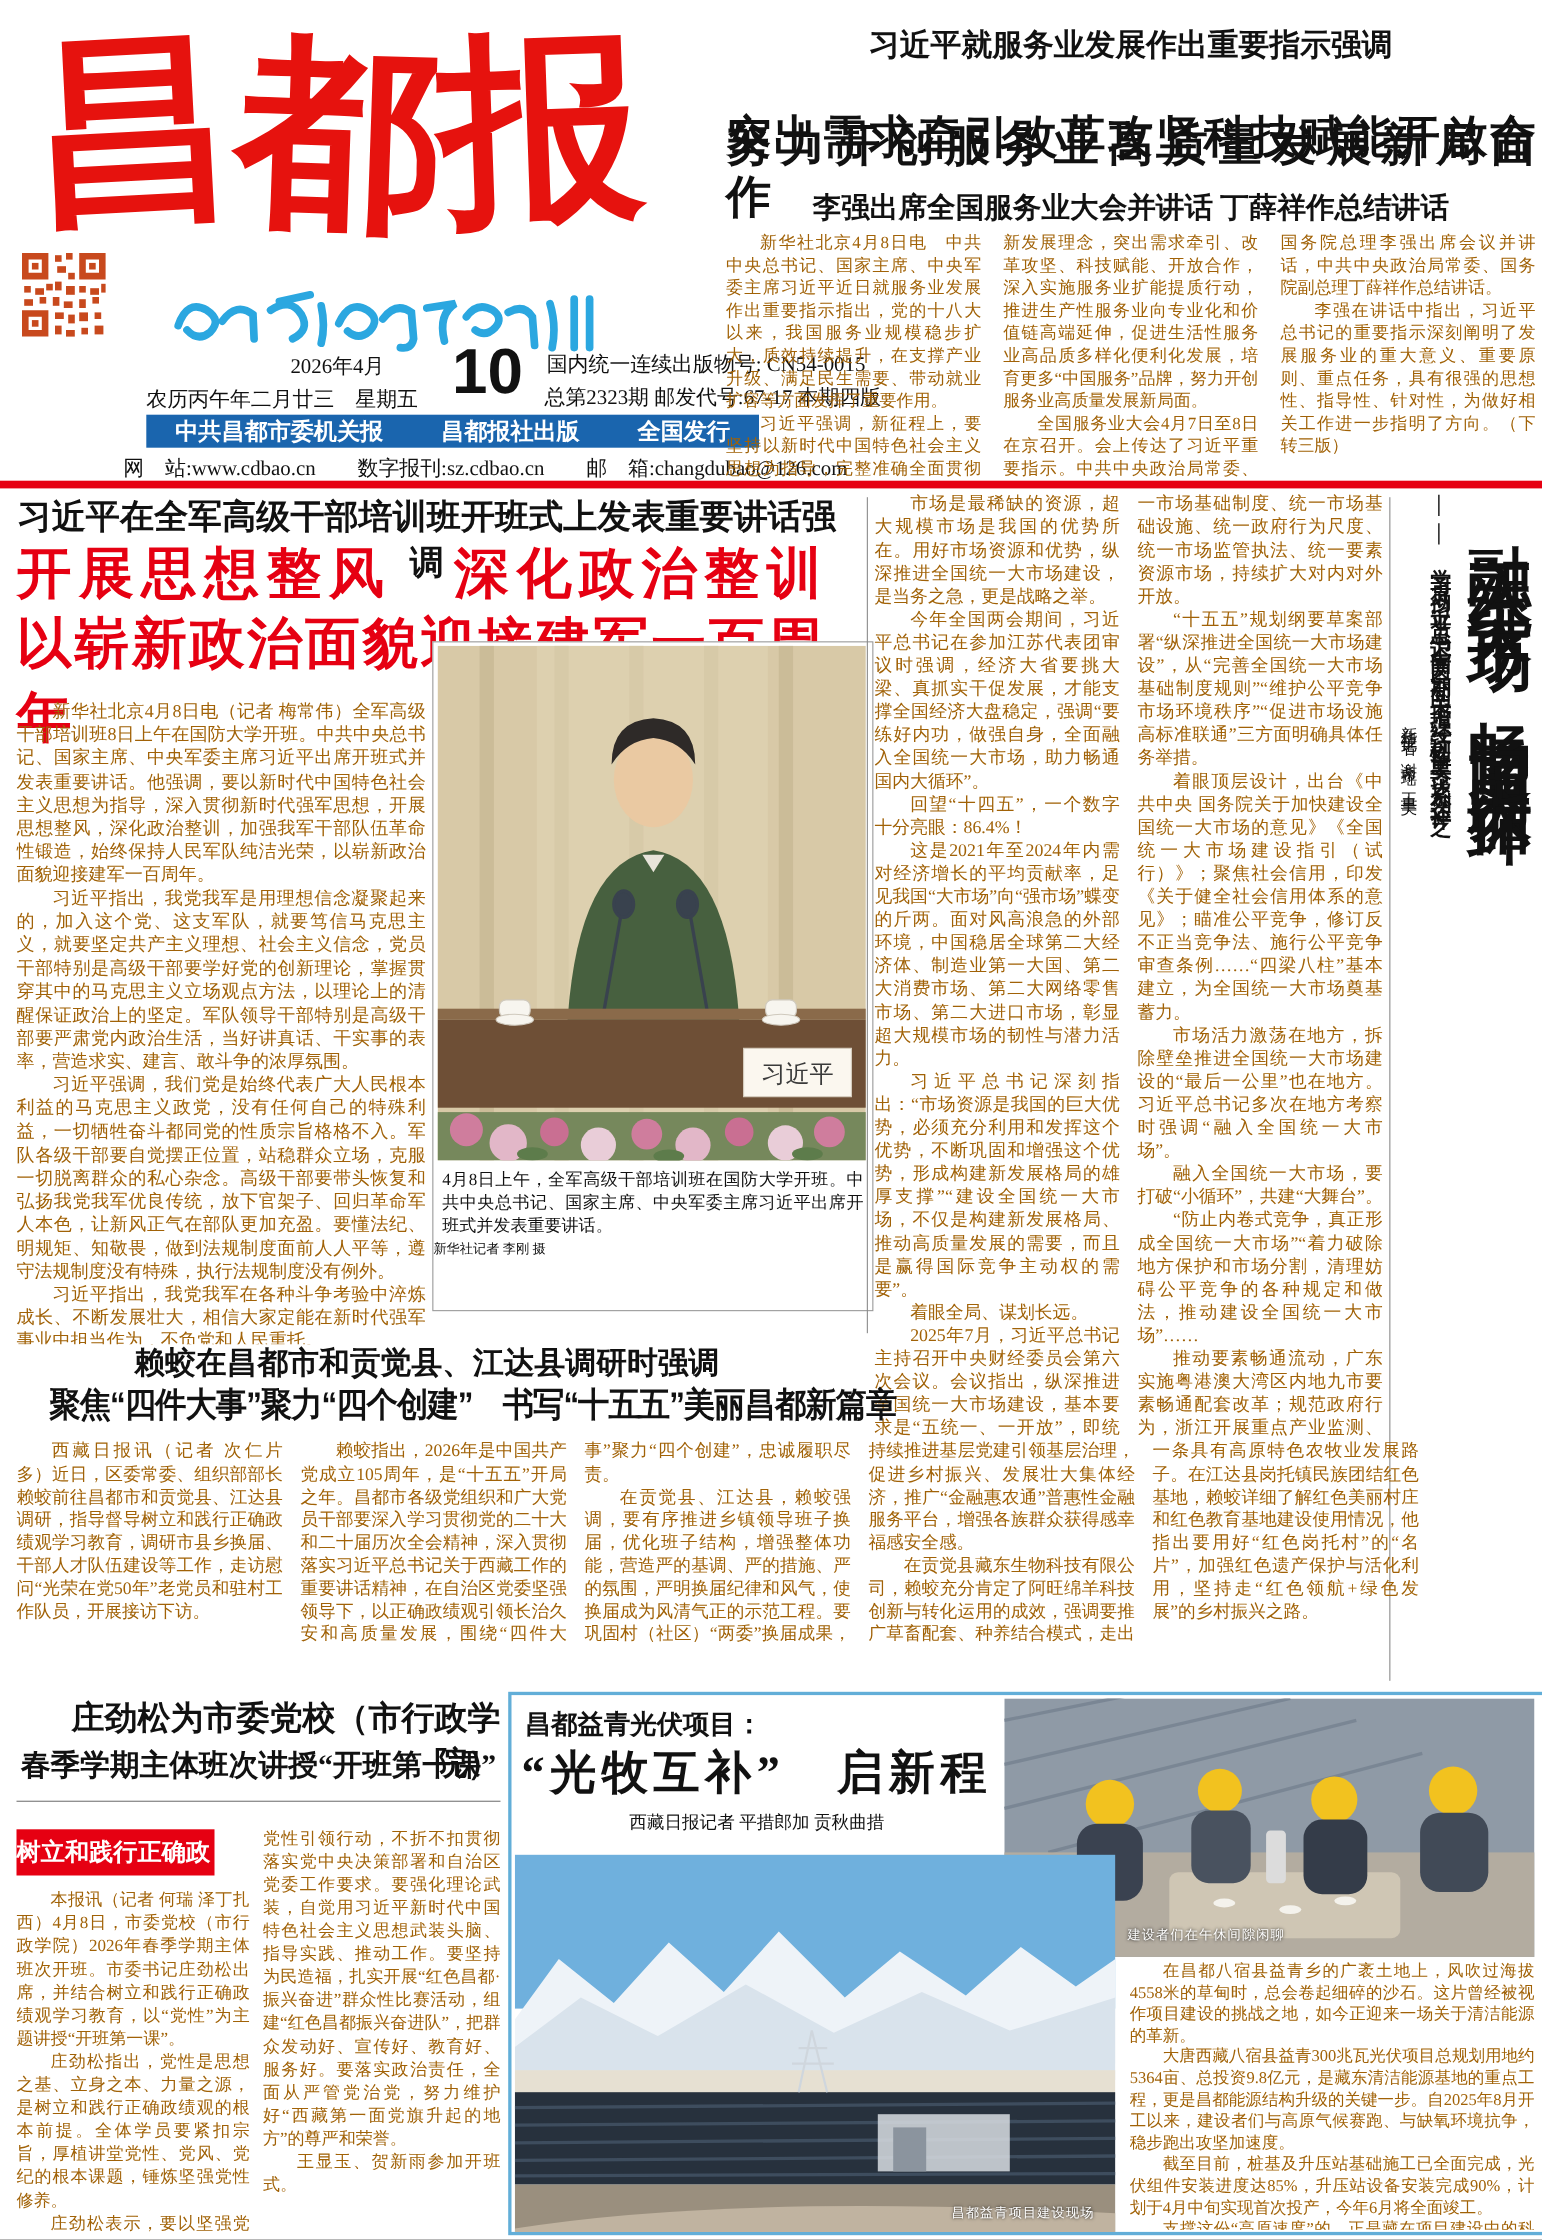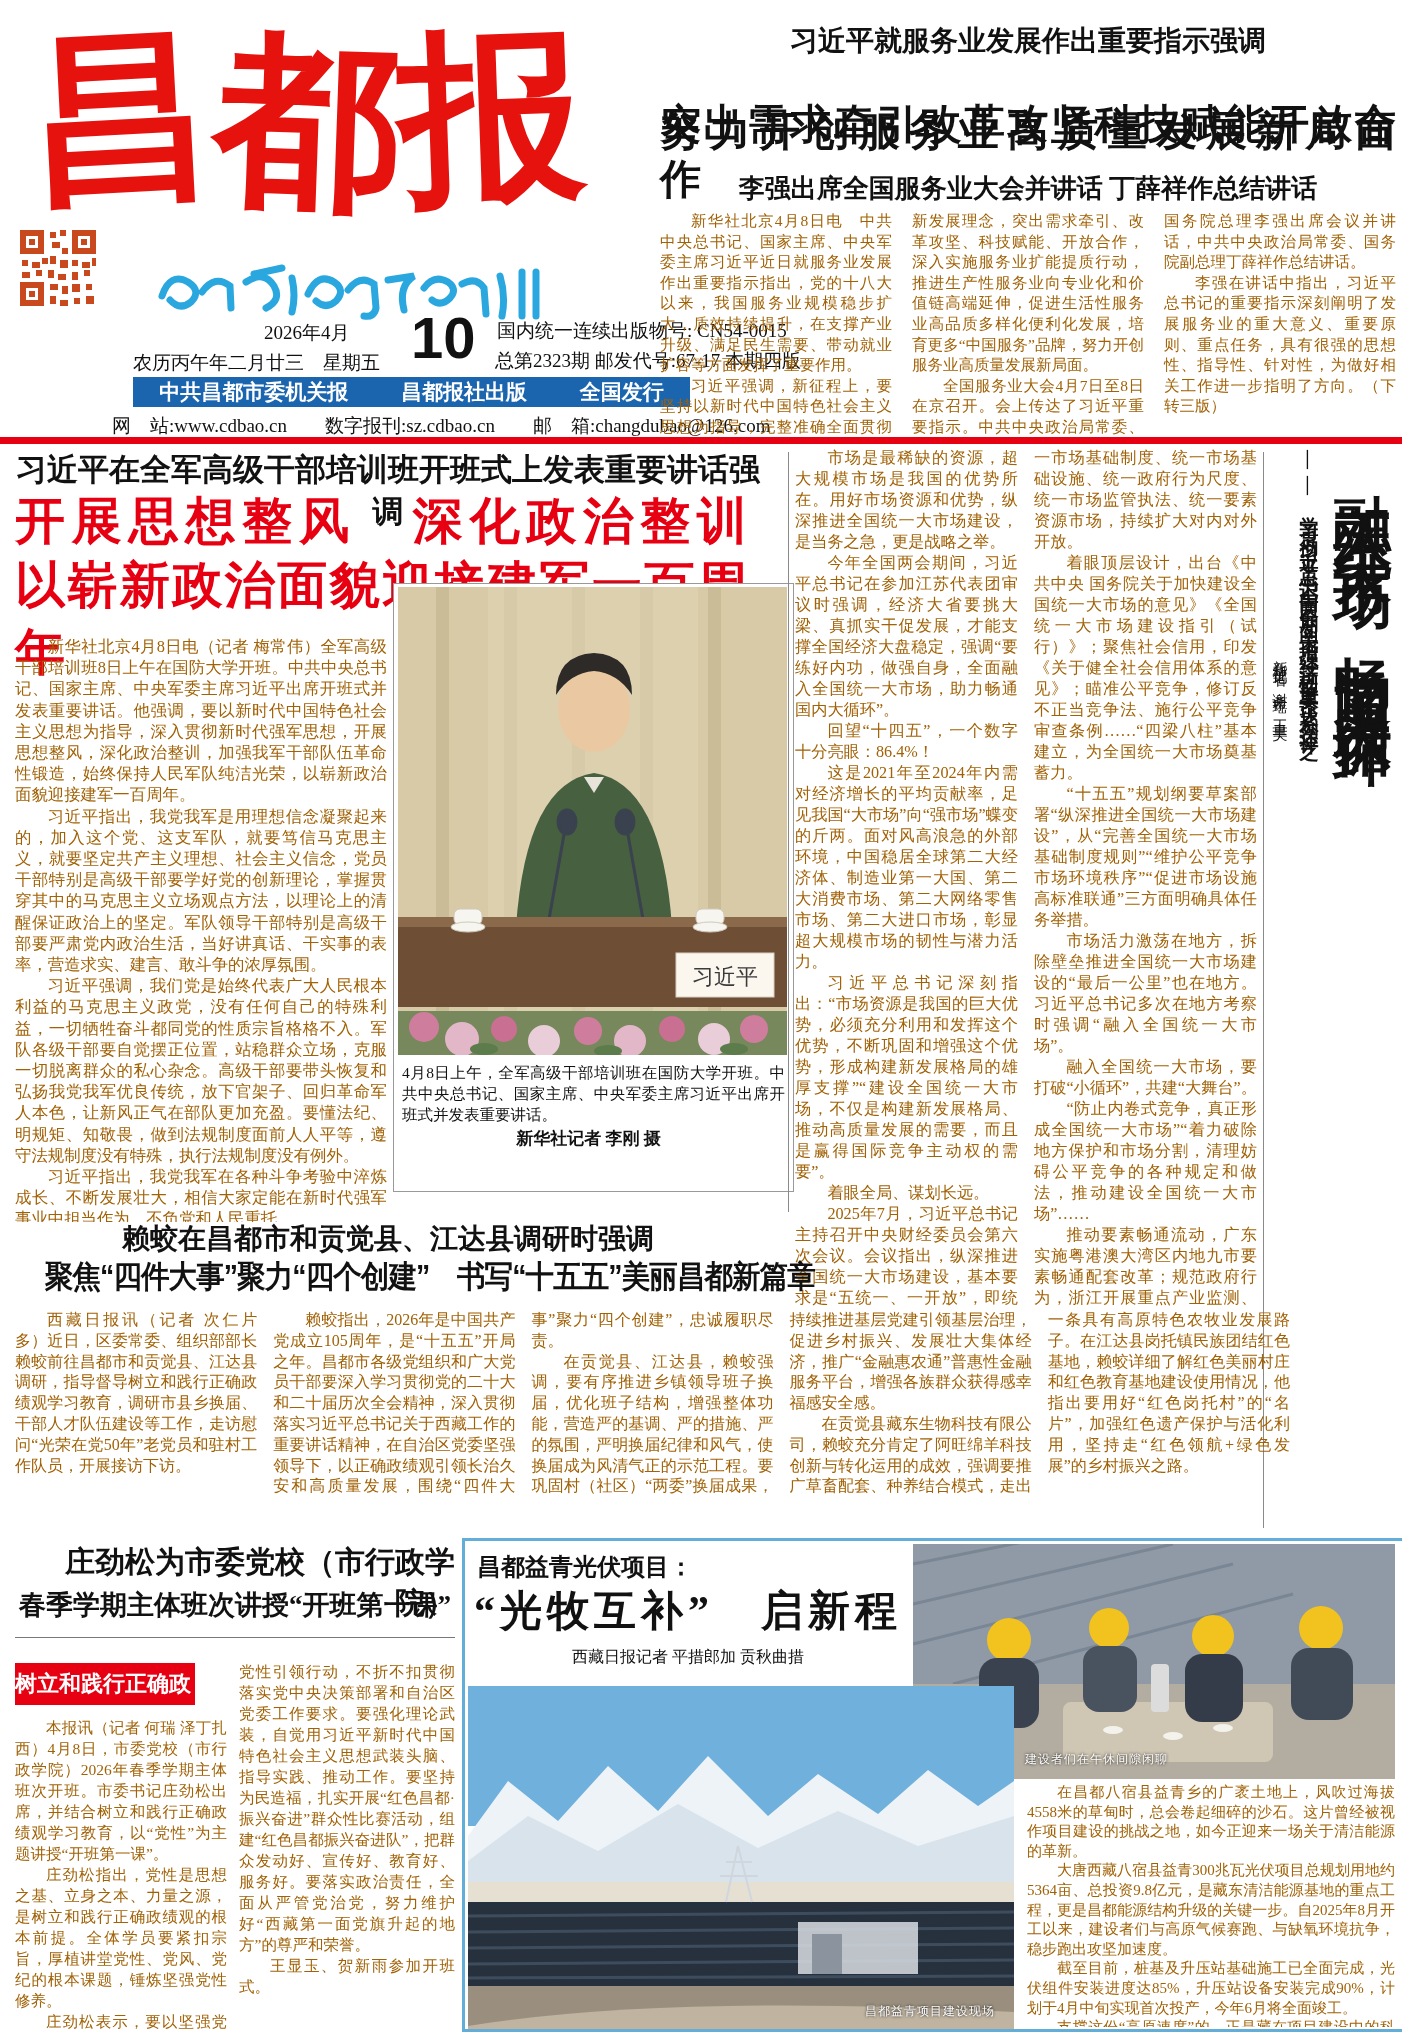--- a/index.html
+++ b/index.html
@@ -39,21 +39,21 @@
            overflow:hidden;font-size:15.5px;line-height:20.6px;}
 
   
   .ld-kicker{position:absolute;left:15px;top:449px;width:746px;text-align:center;font-size:31px;font-weight:bold;}
   .ld-h1{position:absolute;left:15px;top:488px;width:732px;color:#e60012;font-size:50px;font-weight:900;text-align:justify;text-align-last:justify;}
   .ld-h2{position:absolute;left:15px;top:552px;width:732px;color:#e60012;font-size:50px;font-weight:900;text-align:justify;text-align-last:justify;}
   .ld-body{position:absolute;left:15px;top:636px;width:372px;height:586px;overflow:hidden;font-size:16.4px;line-height:21.2px;}
   .photo-box{position:absolute;left:393px;top:583px;width:399px;height:607px;border:1px solid #999;background:#fff;}
   .photo-box .ph{width:391px;height:468px;margin:3px;display:block;}
   .cap{padding:4px 8px 0 8px;font-size:15.5px;line-height:21px;text-align:justify;}
-  .cap-credit{text-align:center;font-weight:bold;padding:2px 10px 0 0;font-size:17px;}
+  .cap-credit{text-align:left;font-weight:normal;padding:2px 10px 0 0;font-size:12px;}
 
   
   .mk-body{position:absolute;left:795px;top:448px;width:462px;height:880px;column-count:2;column-gap:16px;
            overflow:hidden;font-size:16.2px;line-height:21px;}
   .vr1{position:absolute;left:788px;top:452px;width:1px;height:760px;background:#8a8a8a;}
   .vr2{position:absolute;left:1263px;top:452px;width:1px;height:1076px;background:#8a8a8a;}
   .vstrip{position:absolute;left:1270px;top:448px;width:132px;height:1084px;}
   .v-head{position:absolute;right:0;top:0;height:1084px;writing-mode:vertical-rl;
           font-family:"Liberation Sans","DejaVu Sans",sans-serif;font-weight:900;font-size:58px;letter-spacing:13px;}
   .v-sub{position:absolute;left:26px;top:2px;height:1050px;writing-mode:vertical-rl;font-weight:bold;font-size:19px;letter-spacing:7px;}
@@ -240,22 +240,22 @@
   <div class="vr1"></div>
   <div class="vr2"></div>
   <div class="mk-body bt">
       <p>市场是最稀缺的资源，超大规模市场是我国的优势所在。用好市场资源和优势，纵深推进全国统一大市场建设，是当务之急，更是战略之举。</p>
       <p>今年全国两会期间，习近平总书记在参加江苏代表团审议时强调，经济大省要挑大梁、真抓实干促发展，才能支撑全国经济大盘稳定，强调“要练好内功，做强自身，全面融入全国统一大市场，助力畅通国内大循环”。</p>
       <p>回望“十四五”，一个数字十分亮眼：86.4%！</p>
       <p>这是2021年至2024年内需对经济增长的平均贡献率，足见我国“大市场”向“强市场”蝶变的斤两。面对风高浪急的外部环境，中国稳居全球第二大经济体、制造业第一大国、第二大消费市场、第二大网络零售市场、第二大进口市场，彰显超大规模市场的韧性与潜力活力。</p>
       <p>习近平总书记深刻指出：“市场资源是我国的巨大优势，必须充分利用和发挥这个优势，不断巩固和增强这个优势，形成构建新发展格局的雄厚支撑”“建设全国统一大市场，不仅是构建新发展格局、推动高质量发展的需要，而且是赢得国际竞争主动权的需要”。</p>
       <p>着眼全局、谋划长远。</p>
       <p>2025年7月，习近平总书记主持召开中央财经委员会第六次会议。会议指出，纵深推进全国统一大市场建设，基本要求是“五统一、一开放”，即统一市场基础制度、统一市场基础设施、统一政府行为尺度、统一市场监管执法、统一要素资源市场，持续扩大对内对外开放。</p>
+      <p>“十五五”规划纲要草案部署“纵深推进全国统一大市场建设”，从“完善全国统一大市场基础制度规则”“维护公平竞争市场环境秩序”“促进市场设施高标准联通”三方面明确具体任务举措。</p>
       <p>着眼顶层设计，出台《中共中央 国务院关于加快建设全国统一大市场的意见》《全国统一大市场建设指引（试行）》；聚焦社会信用，印发《关于健全社会信用体系的意见》；瞄准公平竞争，修订反不正当竞争法、施行公平竞争审查条例……“四梁八柱”基本建立，为全国统一大市场奠基蓄力。</p>
-      <p>“十五五”规划纲要草案部署“纵深推进全国统一大市场建设”，从“完善全国统一大市场基础制度规则”“维护公平竞争市场环境秩序”“促进市场设施高标准联通”三方面明确具体任务举措。</p>
       <p>市场活力激荡在地方，拆除壁垒推进全国统一大市场建设的“最后一公里”也在地方。习近平总书记多次在地方考察时强调“融入全国统一大市场”。</p>
       <p>融入全国统一大市场，要打破“小循环”，共建“大舞台”。</p>
       <p>“防止内卷式竞争，真正形成全国统一大市场”“着力破除地方保护和市场分割，清理妨碍公平竞争的各种规定和做法，推动建设全国统一大市场”……</p>
       <p>推动要素畅通流动，广东实施粤港澳大湾区内地九市要素畅通配套改革；规范政府行为，浙江开展重点产业监测、综合整治“内卷式”竞争；优化民营企业营商法治环境，浙江迭代升级“民营经济32条”……</p>
     </div>
   <div class="vstrip">
     <div class="v-head">融入统一大市场　畅通国内大循环</div>
     <div class="v-sub">——学习贯彻习近平总书记全国两会期间关于增强经济韧性重要论述系列述评之一</div>
     <div class="v-by">新华社记者　谢希瑶　王聿昊</div>
   </div>

